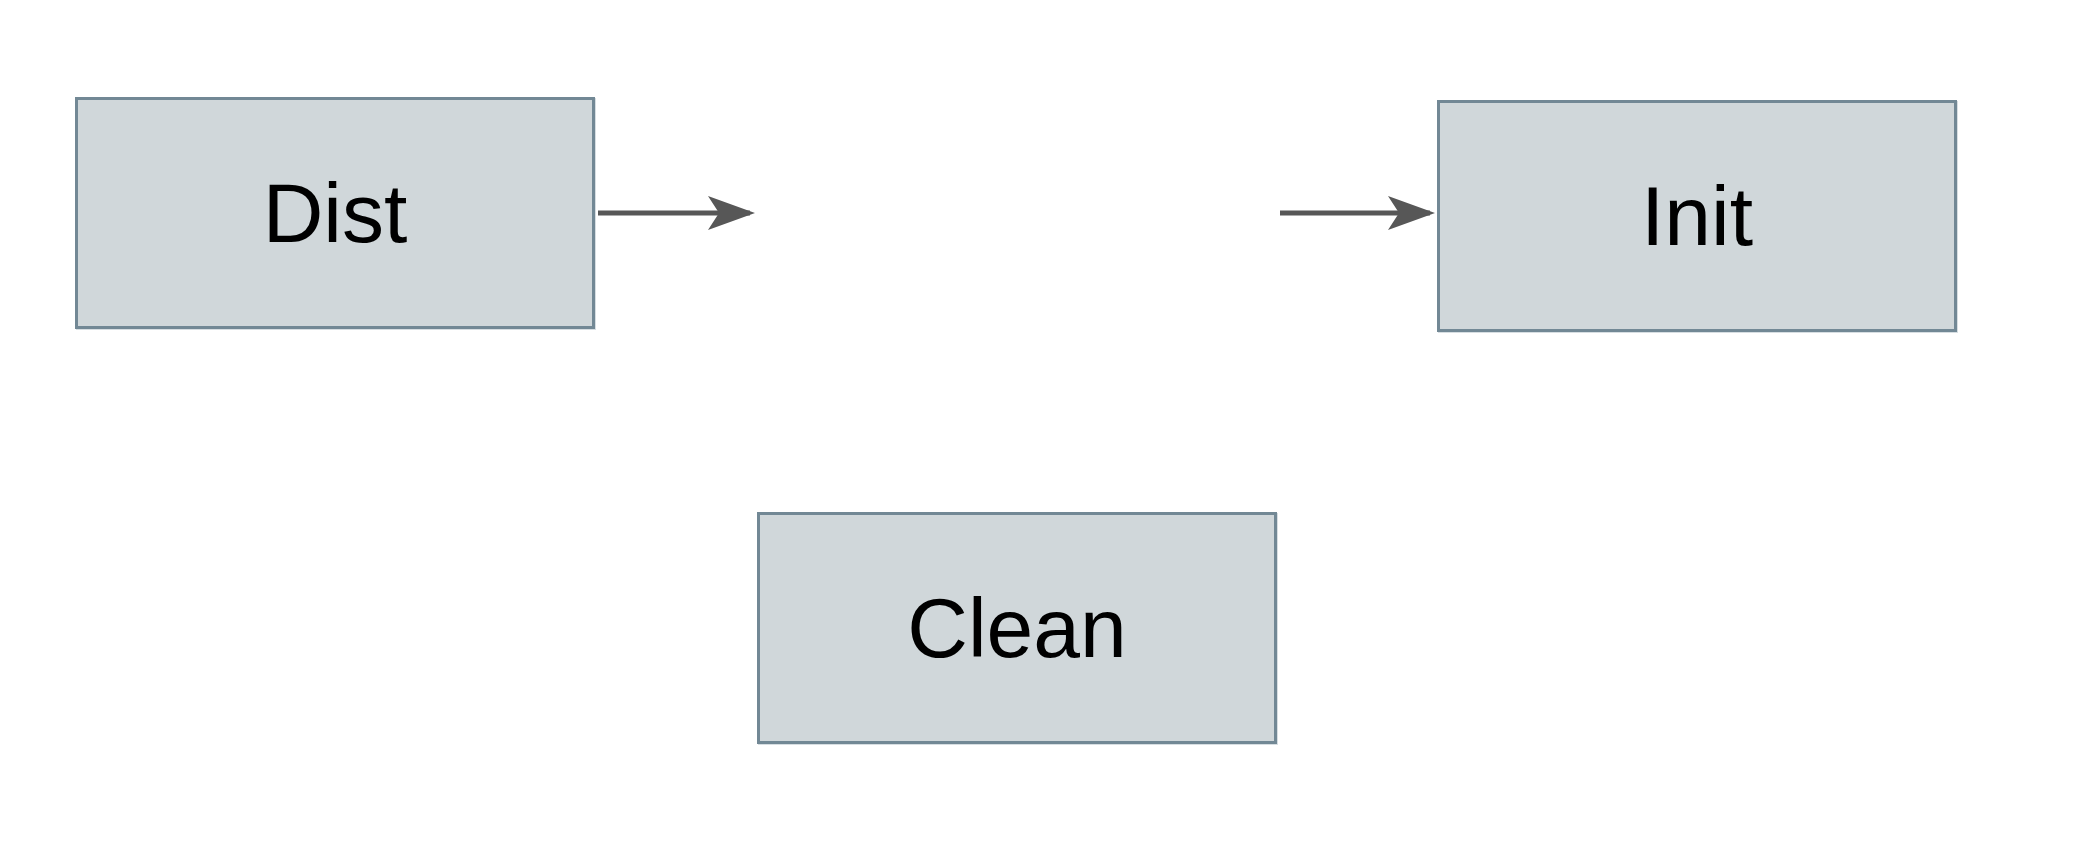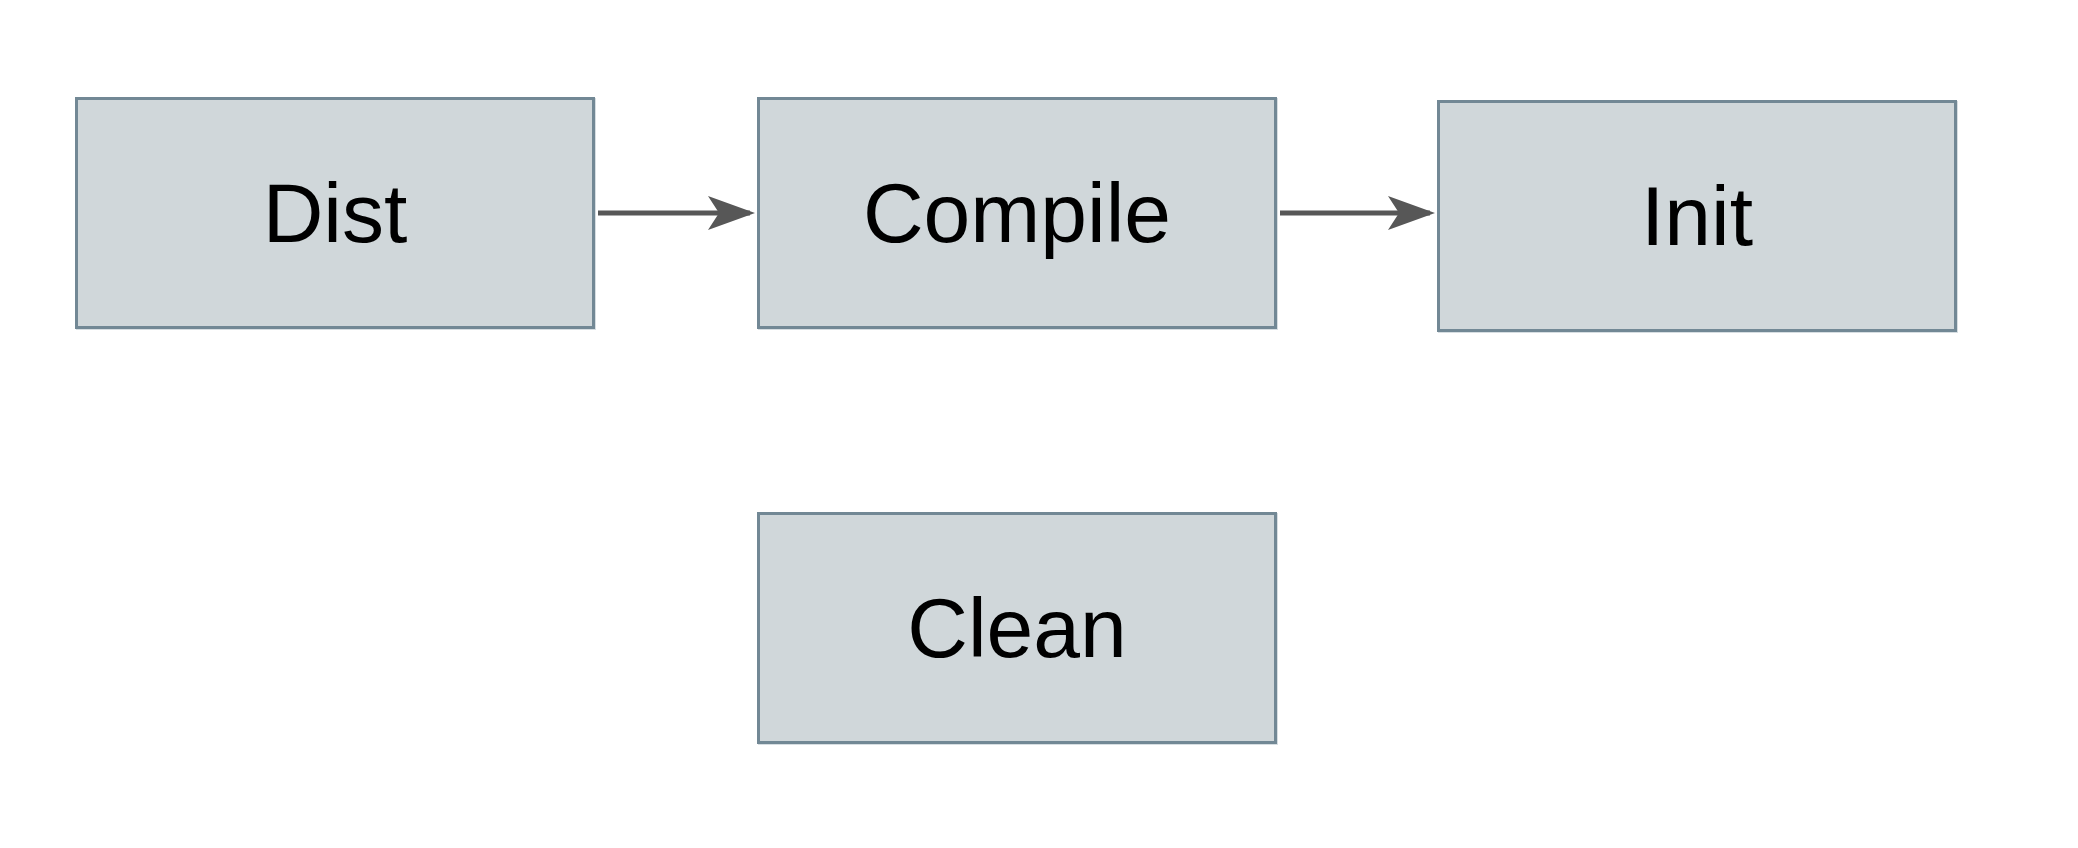--- a/index.html
+++ b/index.html
@@ -70,23 +70,20 @@
     <g>
       <line class="edge-line" x1="1280" y1="213" x2="1430" y2="213"></line>
       <polygon class="edge-head" points="1435,213 1388,196 1399,213 1388,230"></polygon>
     </g>
   </svg>
 
   <div class="node node-dist">
     <span class="node-label">Dist</span>
   </div>
 
-  <div class="node node-compile">
-    <span class="node-label">Compile</span>
-  </div>
 
   <div class="node node-init">
     <span class="node-label">Init</span>
   </div>
 
   <div class="node node-clean">
     <span class="node-label">Clean</span>
   </div>
 
 </div>

